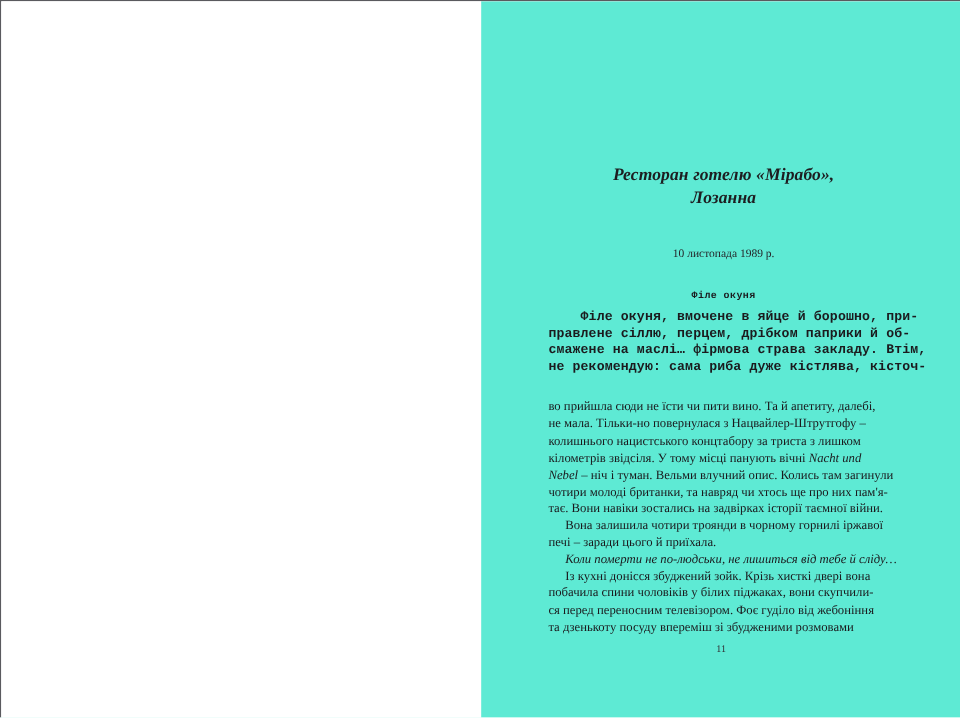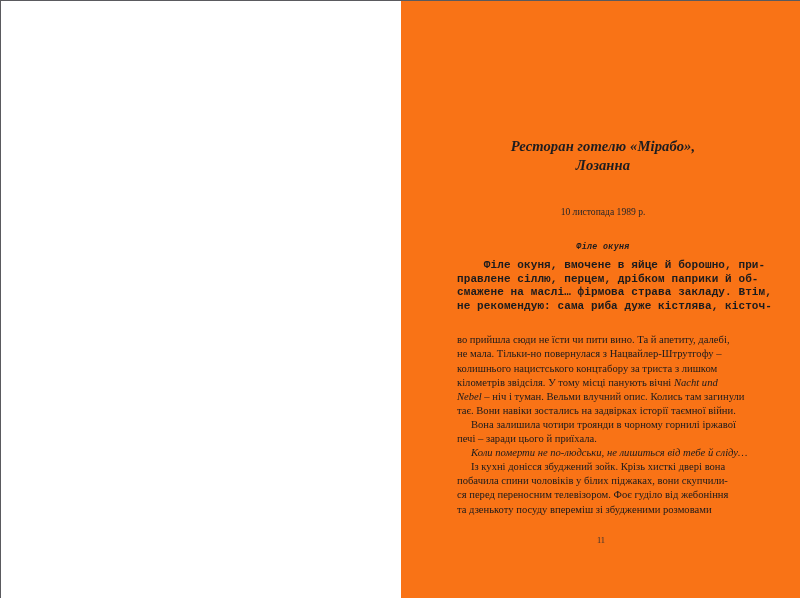--- a/index.html
+++ b/index.html
@@ -27,21 +27,21 @@
     width: 400px;
     height: 598px;
     background: #ffffff;
   }
   .page-right {
     position: absolute;
     left: 400px;
     top: 0;
     width: 400px;
     height: 598px;
-    background: #f97316;
+    background: #5eead4;
   }
   .text-block {
     position: absolute;
     left: 56px;
     top: 136px;
     width: 292px;
   }
   .chapter-title {
     font-family: "Liberation Serif", serif;
     font-style: italic;
@@ -67,21 +67,20 @@
     color: #1b1b1e;
     padding-top: 23px;
   }
   .recipe-heading {
     font-size: 8.3px;
     line-height: 12px;
     font-weight: bold;
     text-align: center;
     margin: 0;
     letter-spacing: 0.35px;
-    font-style: italic;
   }
   .recipe-body {
     font-size: 11px;
     line-height: 13.6px;
     font-weight: bold;
     margin: 0;
     padding-top: 6px;
     letter-spacing: 0.1px;
   }
   .recipe-body .rline {
@@ -152,20 +151,21 @@
       </div>
 
       <div class="body-text">
 
         <p class="para">
           <span class="ln"><span>во прийшла сюди не їсти чи пити вино. Та й апетиту, далебі,</span></span>
           <span class="ln"><span>не мала. Тільки-но повернулася з Нацвайлер-Штрутгофу –</span></span>
           <span class="ln"><span>колишнього нацистського концтабору за триста з лишком</span></span>
           <span class="ln"><span>кілометрів звідсіля. У тому місці панують вічні </span><span class="it">Nacht und</span></span>
           <span class="ln"><span class="it">Nebel</span><span> – ніч і туман. Вельми влучний опис. Колись там загинули</span></span>
+          <span class="ln"><span>чотири молоді британки, та навряд чи хтось ще про них пам'я-</span></span>
           <span class="ln"><span>тає. Вони навіки зостались на задвірках історії таємної війни.</span></span>
         </p>
 
         <p class="para">
           <span class="ln ln-indent">Вона залишила чотири троянди в чорному горнилі іржавої</span>
           <span class="ln">печі – заради цього й приїхала.</span>
         </p>
 
         <p class="para para-italic">
           <span class="ln ln-indent">Коли померти не по-людськи, не лишиться від тебе й сліду…</span>

